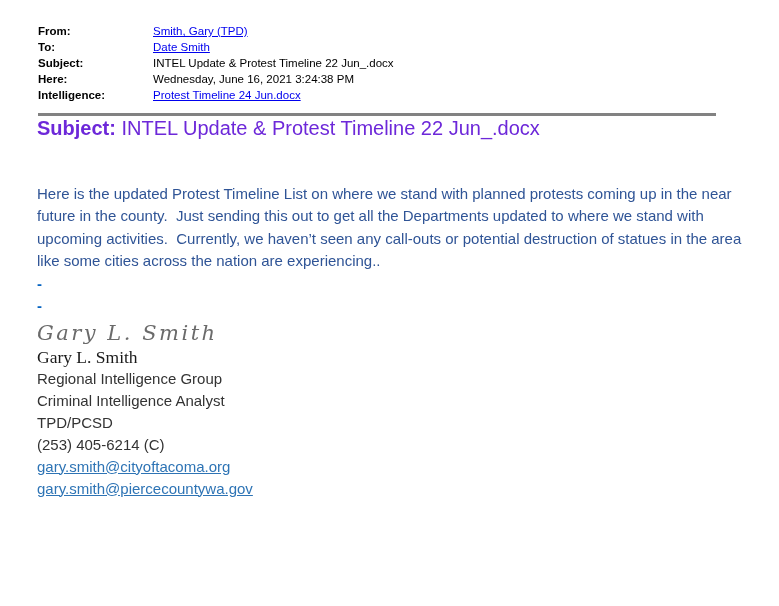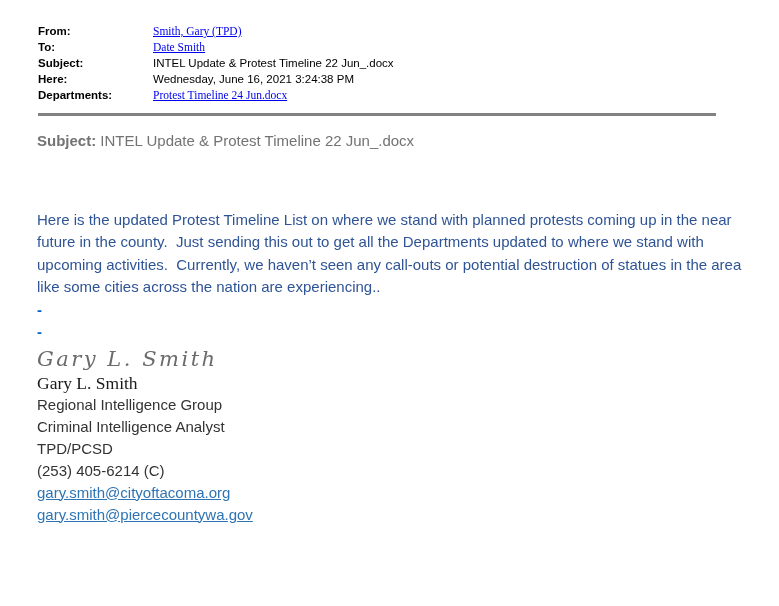--- a/index.html
+++ b/index.html
@@ -26,44 +26,43 @@
     width: 115px;
     flex: 0 0 115px;
     font-weight: bold;
     color: #000000;
   }
   .hvalue { color: #000000; }
   a.hlink {
     color: #0000EE;
     text-decoration: underline;
     cursor: pointer;
-    font-family: Liberation Serif, serif;
   }
 
   
   .divider {
     margin-top: 10px;
     margin-left: 1px;
     width: 678px;
     height: 2.5px;
     background: #828282;
   }
 
   
   .subject-line {
-    margin-top: 15px;
-    font-size: 15px;
+    margin-top: 2px;
+    font-size: 20px;
     line-height: 20px;
-    color: #737373;
+    color: #6d28d9;
   }
   .subject-line .lbl { font-weight: bold; }
 
   
   .body-para {
-    margin-top: 58px;
+    margin-top: 45px;
     width: 706px;
     font-size: 15px;
     line-height: 22.5px;
     color: #2F5496;
     white-space: pre-wrap;
   }
 
   
   .dash-line {
     line-height: 22.5px;
@@ -124,21 +123,21 @@
     </div>
     <div class="hrow">
       <span class="hlabel">Subject:</span>
       <span class="hvalue">INTEL Update &amp; Protest Timeline 22 Jun_.docx</span>
     </div>
     <div class="hrow">
       <span class="hlabel">Here:</span>
       <span class="hvalue">Wednesday, June 16, 2021 3:24:38 PM</span>
     </div>
     <div class="hrow">
-      <span class="hlabel">Departments:</span>
+      <span class="hlabel">Intelligence:</span>
       <a class="hlink" href="#">Protest Timeline 24 Jun.docx</a>
     </div>
   </div>
 
   <div class="divider"></div>
 
   <div class="subject-line">
     <span class="lbl">Subject:</span><span> INTEL Update &amp; Protest Timeline 22 Jun_.docx</span>
   </div>
 

